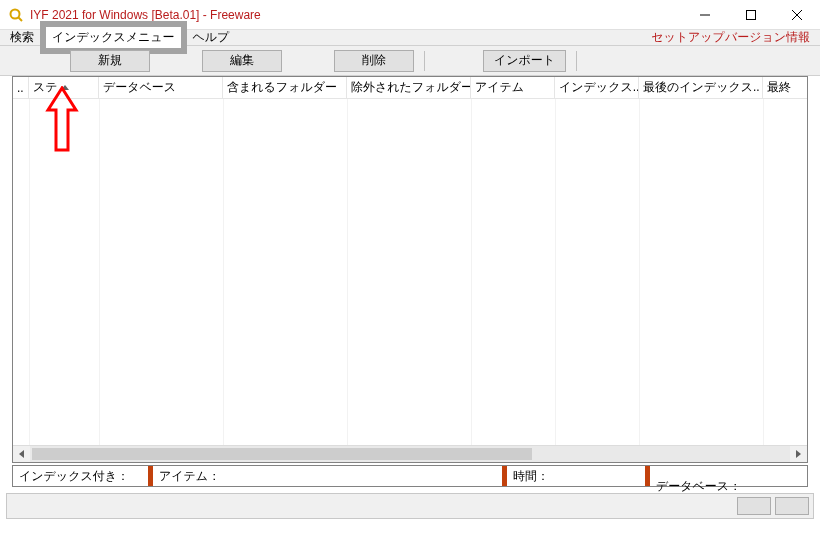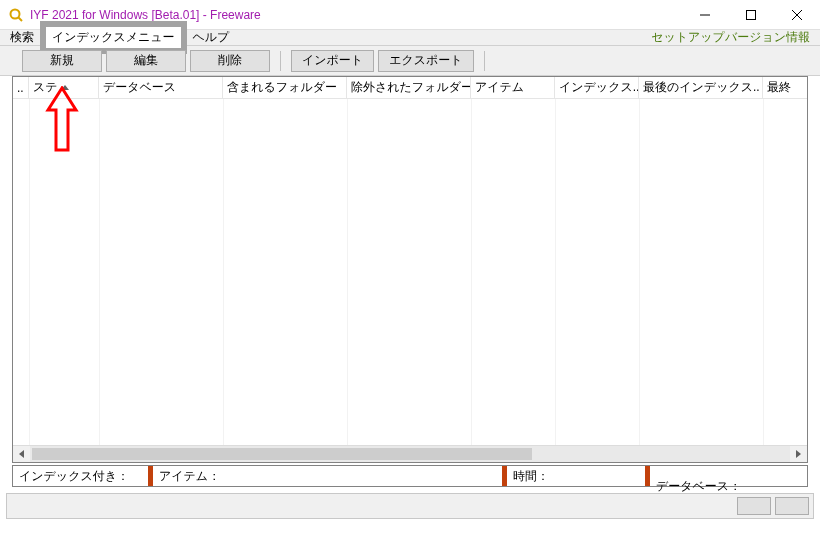--- a/index.html
+++ b/index.html
@@ -6,42 +6,42 @@
   body { width: 820px; height: 543px; background: #fff; overflow: hidden; }
 
   .titlebar {
     height: 30px; display: flex; align-items: center; background: #fff; border-bottom: 1px solid #e0e0e0;
     padding-left: 8px;
   }
   .titlebar .appicon {
     width: 16px; height: 16px; margin-right: 6px; position: relative;
   }
   .titlebar .appicon svg { width: 16px; height: 16px; }
-  .titlebar .title { color: #a21caf; font-size: 12px; flex: 1; }
+  .titlebar .title { color: #b91c1c; font-size: 12px; flex: 1; }
   .winctrl { width: 46px; height: 30px; display: flex; align-items: center; justify-content: center; }
   .winctrl svg { width: 10px; height: 10px; }
 
   .menubar {
     height: 16px; display: flex; align-items: center; background: #f0f0f0; border-bottom: 1px solid #d0d0d0;
     padding: 0 4px;
   }
   .menubar .menuitem {
     padding: 2px 6px; color: #000; font-size: 12px; cursor: default;
   }
   .menubar .menuitem.boxed { border: 6px solid #a3a3a3; background: #fff; }
   .menubar .spacer { flex: 1; }
-  .menubar .rtext { padding: 4px 6px; color: #4d7c0f; }
+  .menubar .rtext { padding: 4px 6px; color: #b91c1c; }
 
   .toolbar {
     height: 30px; display: flex; align-items: center; gap: 4px; padding: 4px 12px 4px 22px; background: #f0f0f0;
     border-bottom: 1px solid #d0d0d0;
   }
   .toolbar .btn {
     height: 22px; min-width: 80px; padding: 0 10px; background: #e1e1e1; border: 1px solid #adadad;
-    display: inline-flex; align-items: center; justify-content: center; color: #000; font-size: 12px;
+    display: inline-flex; align-items: center; justify-content: center; color: #000; font-size: 12px; margin-left: 48px;
   }
   .toolbar .sep { width: 1px; height: 20px; background: #c0c0c0; margin: 0 6px; }
 
   .listwrap {
     position: relative; margin: 0 12px 0 12px; border: 1px solid #828282; height: 387px; background: #fff;
   }
   .listheader {
     display: flex; height: 22px; background: #fff; border-bottom: 1px solid #e5e5e5;
   }
   .colh {
@@ -120,21 +120,20 @@
   <span class="spacer"></span>
   <span class="rtext">セットアップバージョン情報</span>
 </div>
 
 <div class="toolbar">
   <span class="btn">新規</span>
   <span class="btn">編集</span>
   <span class="btn">削除</span>
   <span class="sep"></span>
   <span class="btn">インポート</span>
-  <span class="btn">エクスポート</span>
   <span class="sep"></span>
 </div>
 
 <div class="listwrap">
   <div class="listheader">
     <div class="colh" style="width:16px">..</div>
     <div class="colh" style="width:70px">
       <span>ステ</span>
       <span class="sortarrow"></span>
     </div>

